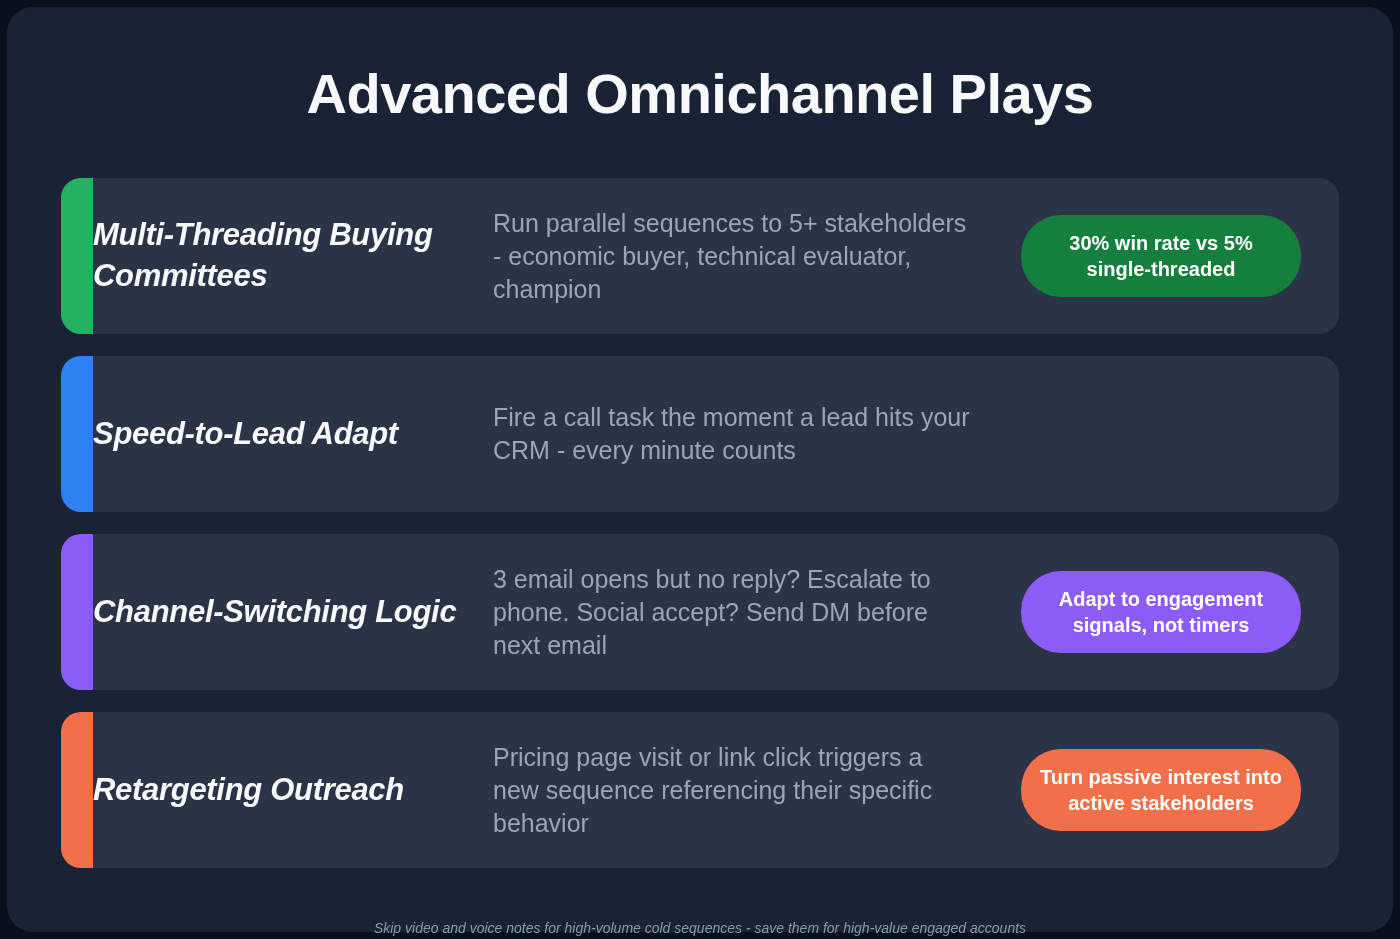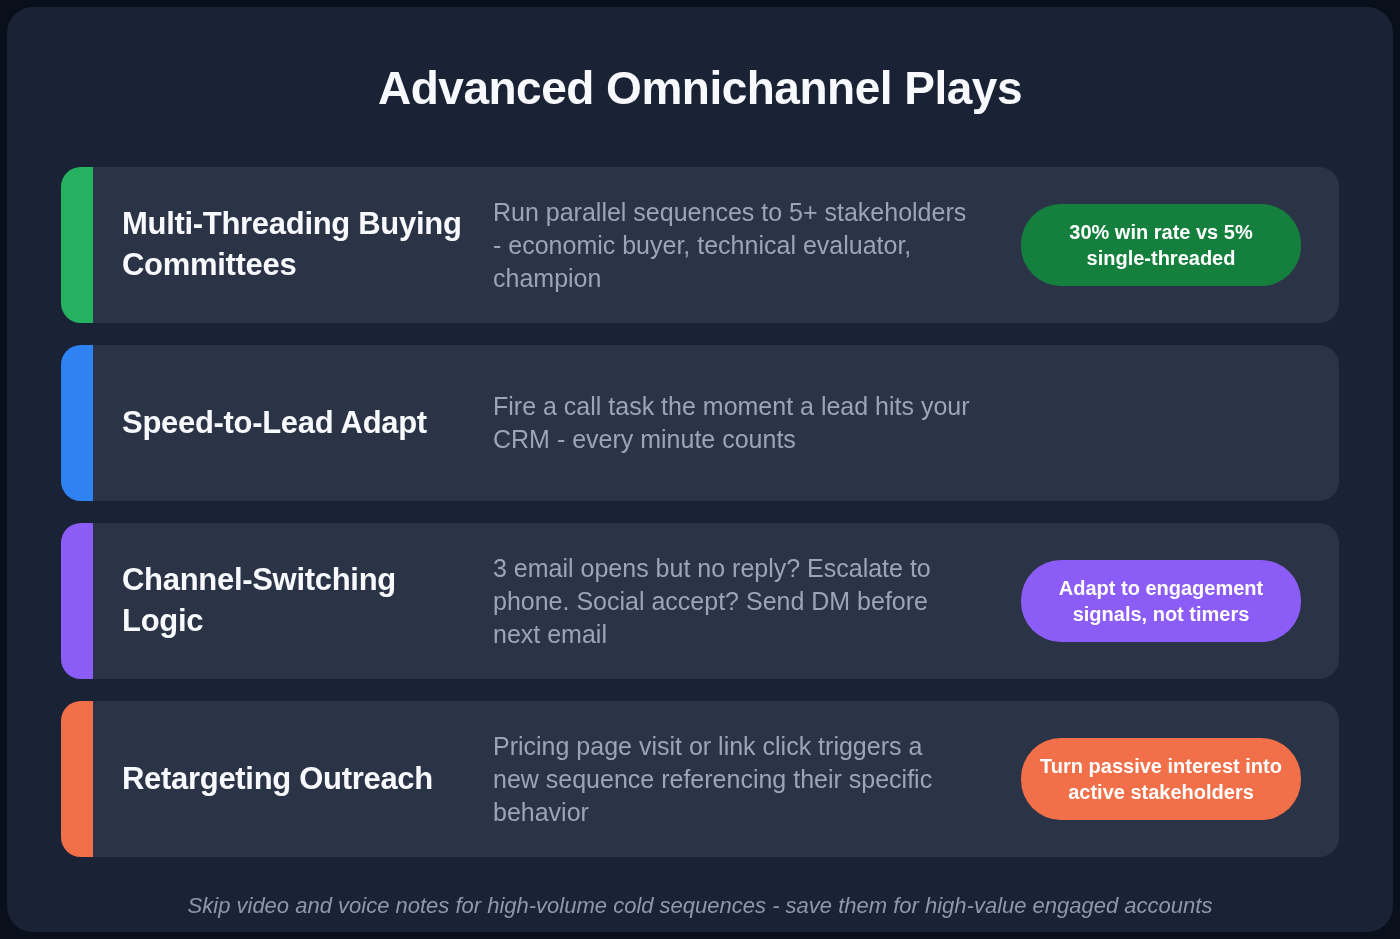--- a/index.html
+++ b/index.html
@@ -18,21 +18,21 @@
     position: absolute;
     inset: 7px;
     background: #1a2335;
     border-radius: 26px;
     padding: 46px 54px 0 54px;
   }
 
   .page-title {
     text-align: center;
     color: #f7f9fc;
-    font-size: 46px;
+    font-size: 56px;
     font-weight: 700;
     letter-spacing: -0.5px;
     margin-top: 8px;
     margin-bottom: 52px;
   }
 
   .rows { display: flex; flex-direction: column; gap: 22px; }
 
   .play-row {
     display: flex;
@@ -45,27 +45,27 @@
 
   .accent-bar {
     width: 32px;
     align-self: stretch;
     flex-shrink: 0;
   }
 
   .row-title {
     width: 400px;
     flex-shrink: 0;
-    padding-left: 29px;
     padding-right: 20px;
     color: #f7f9fc;
     font-size: 31px;
     font-weight: 700;
     letter-spacing: -0.3px;
     line-height: 1.32;
+    font-style: italic;
   }
 
   .row-description {
     width: 478px;
     flex-shrink: 0;
     color: #9aa5b8;
     font-size: 25px;
     line-height: 1.32;
   }
 
@@ -78,23 +78,23 @@
     color: #ffffff;
     font-size: 20px;
     font-weight: 700;
     text-align: center;
     line-height: 1.3;
   }
 
   .footer-note {
     text-align: center;
     color: #8d98ac;
-    font-size: 22px;
+    font-size: 14px;
     font-style: italic;
-    margin-top: 36px;
+    margin-top: 52px;
   }
 </style>
 </head>
 <body>
 
 <div class="canvas">
   <div class="panel">
 
     <div class="page-title">Advanced Omnichannel Plays</div>
 

